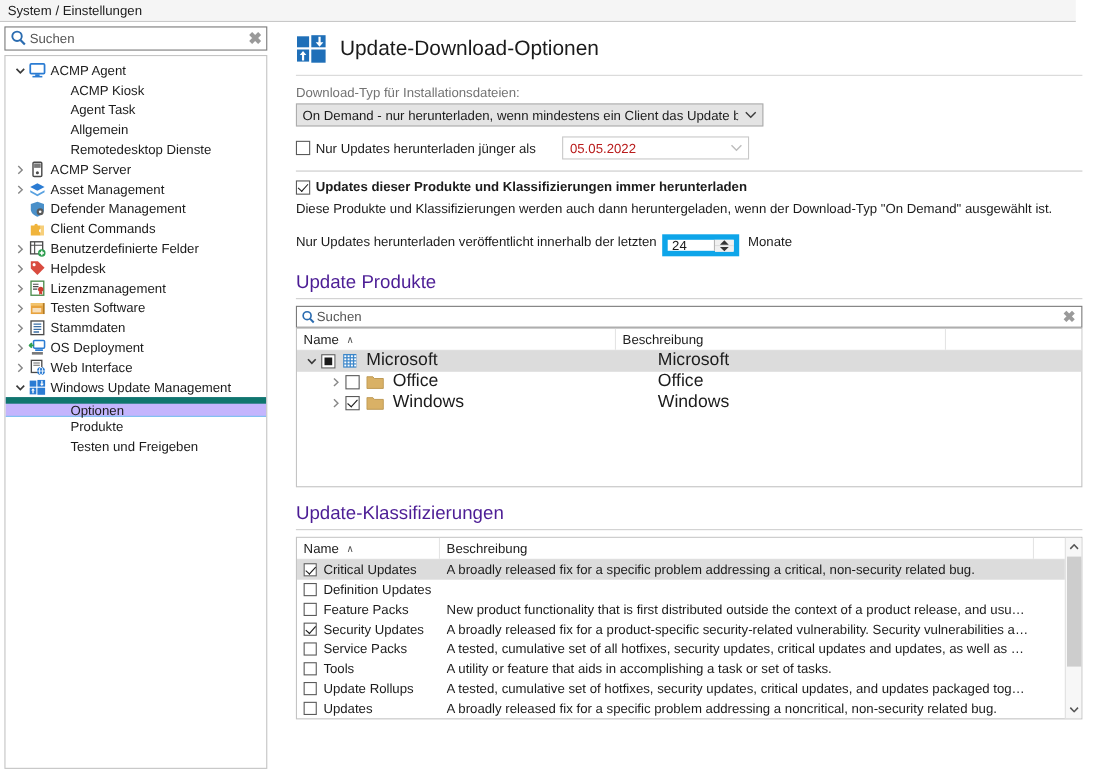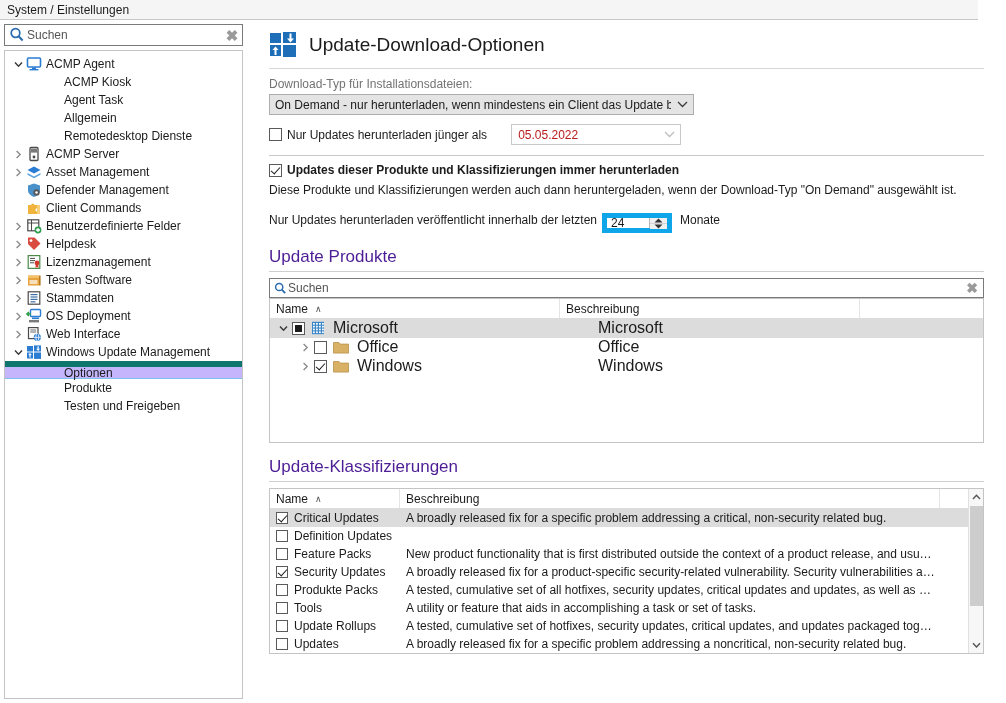--- a/index.html
+++ b/index.html
@@ -615,21 +615,21 @@
               <span class="cname">Feature Packs</span>
               <span class="cdesc">New product functionality that is first distributed outside the context of a product release, and usu…</span>
             </div>
             <div class="crow">
               <span class="cb checked"></span>
               <span class="cname">Security Updates</span>
               <span class="cdesc">A broadly released fix for a product-specific security-related vulnerability. Security vulnerabilities a…</span>
             </div>
             <div class="crow">
               <span class="cb"></span>
-              <span class="cname">Produkte Packs</span>
+              <span class="cname">Service Packs</span>
               <span class="cdesc">A tested, cumulative set of all hotfixes, security updates, critical updates and updates, as well as …</span>
             </div>
             <div class="crow">
               <span class="cb"></span>
               <span class="cname">Tools</span>
               <span class="cdesc">A utility or feature that aids in accomplishing a task or set of tasks.</span>
             </div>
             <div class="crow">
               <span class="cb"></span>
               <span class="cname">Update Rollups</span>

